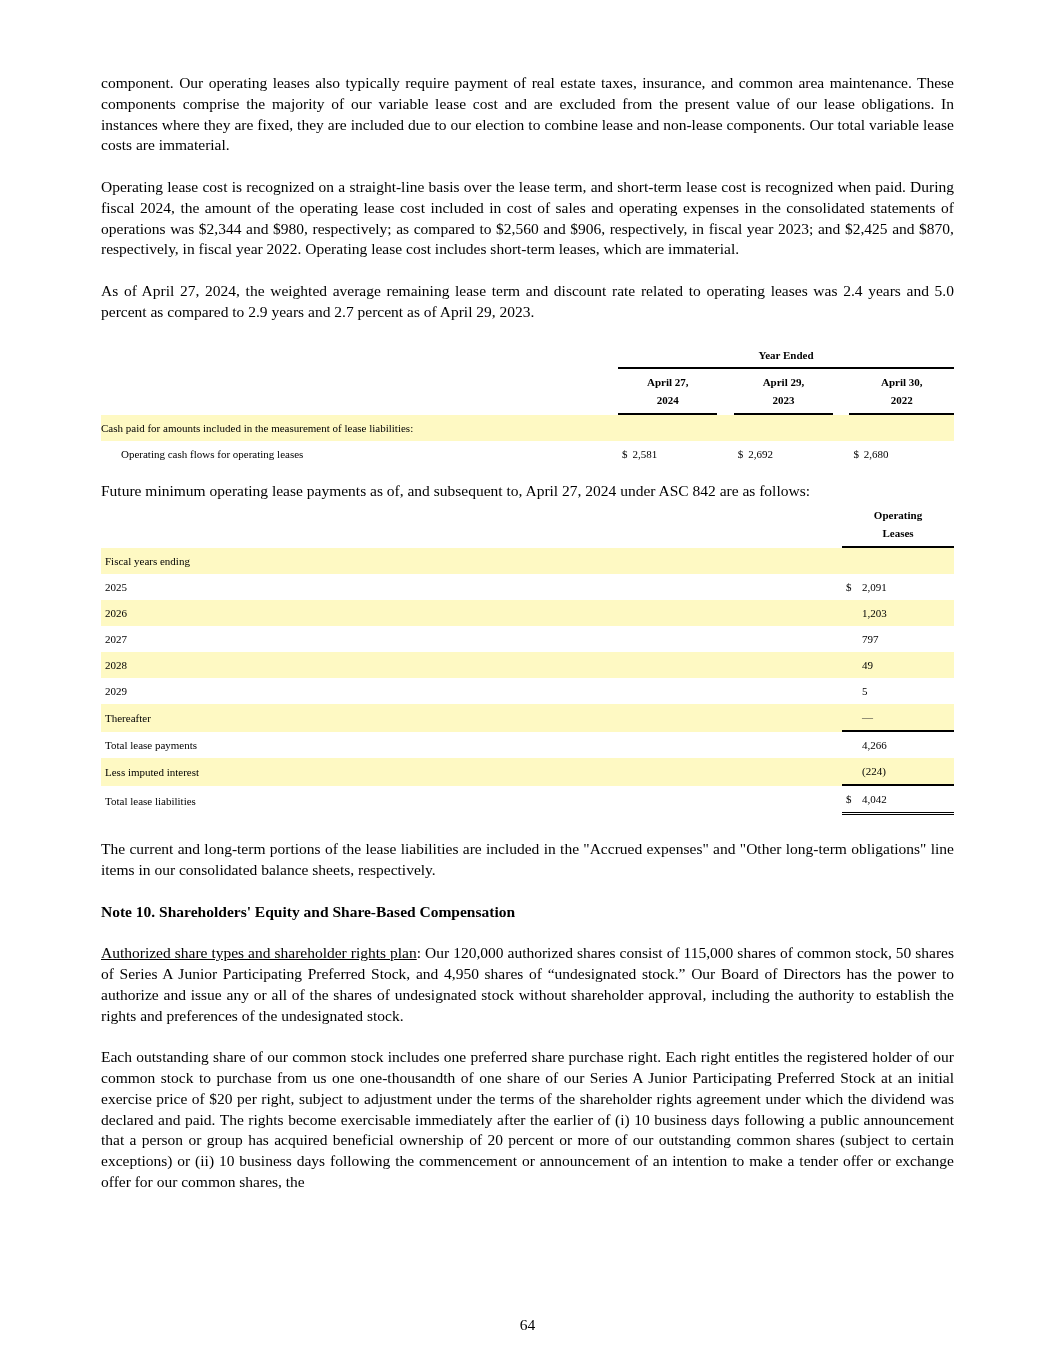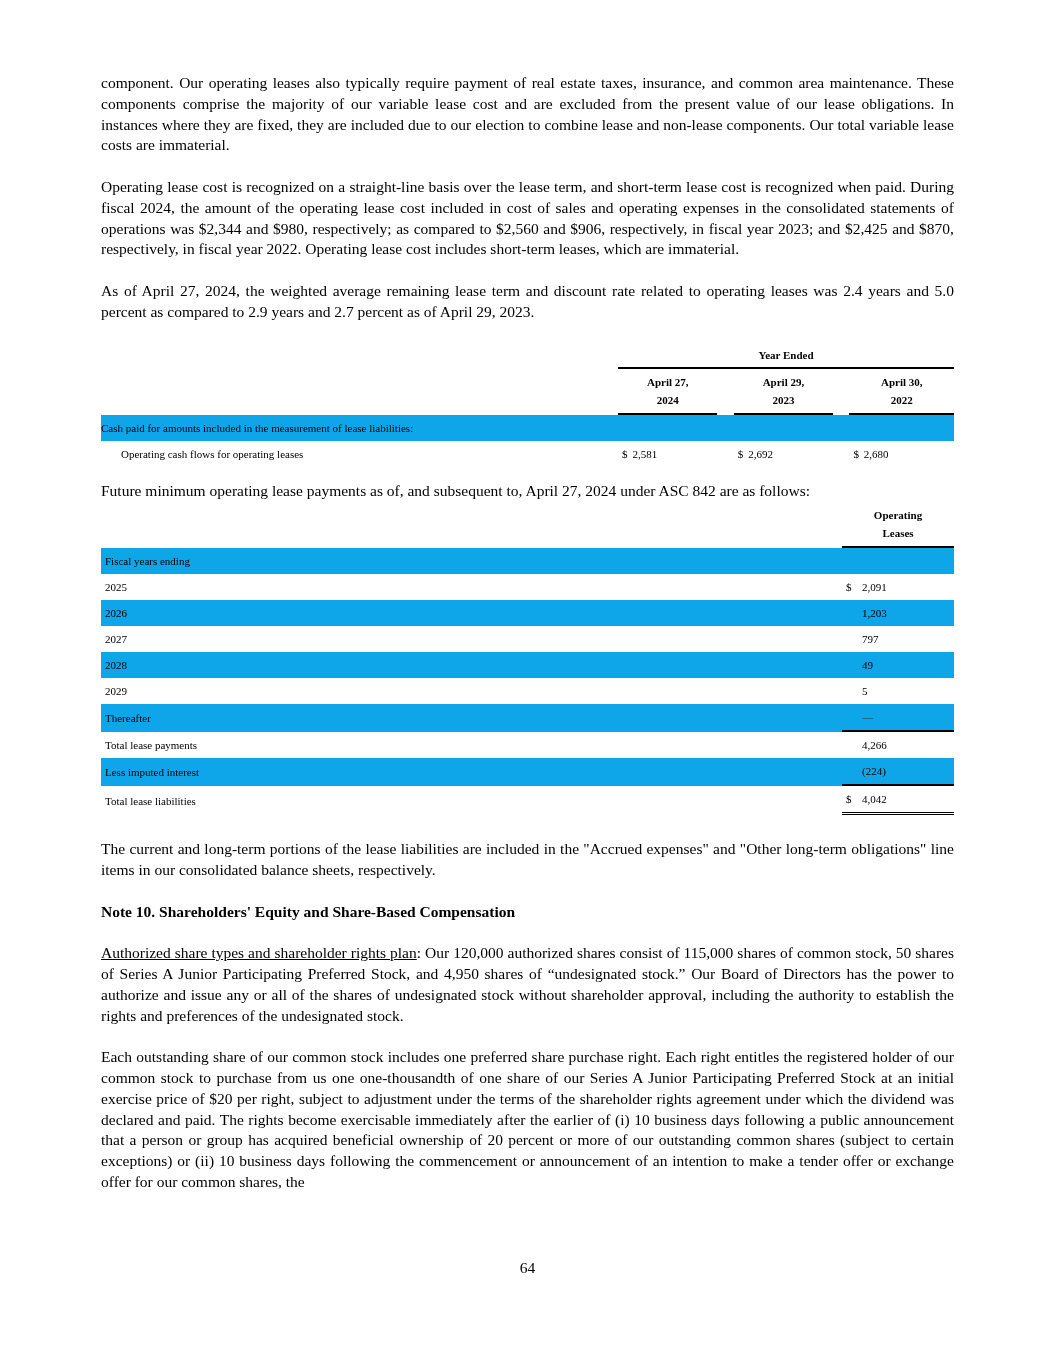--- a/index.html
+++ b/index.html
@@ -4,28 +4,28 @@
 <style>
   html, body { margin: 0; padding: 0; background: #ffffff; }
   body { width: 1055px; height: 1365px; position: relative; font-family: "Liberation Serif", serif; color: #000; font-size: 15.5px; }
   .page { position: absolute; left: 101px; top: 73px; width: 853px; }
   p { margin: 0; text-align: justify; line-height: 20.8px; }
   .para { margin-bottom: 20.8px; }
   .u { text-decoration: underline; }
   .bold { font-weight: bold; }
   table { border-collapse: separate; border-spacing: 0; width: 853px; font-size: 11px; }
   td { padding: 0; height: 26px; vertical-align: middle; }
-  .hl td.bg { background: #0ea5e9; }
+  .hl td.bg { background: #fef9c3; }
   .hdr { font-weight: bold; text-align: center; line-height: 18px; }
   .bb { border-bottom: 2px solid #000; }
   .num { padding-right: 7px; }
   .dollar { text-align: left; padding-left: 4px; }
   .indent { padding-left: 20px; }
   .lbl { padding-left: 4px; }
-  .pagenum { position: absolute; top: 1259px; left: 0; width: 1055px; text-align: center; font-size: 15.5px; }
+  .pagenum { position: absolute; top: 1316px; left: 0; width: 1055px; text-align: center; font-size: 15.5px; }
   .dbl { border-bottom: 3.5px double #000; }
 </style>
 </head>
 <body>
 
 <div class="page">
   <p class="para">component. Our operating leases also typically require payment of real estate taxes, insurance, and common area maintenance. These components comprise the majority of our variable lease cost and are excluded from the present value of our lease obligations. In instances where they are fixed, they are included due to our election to combine lease and non-lease components. Our total variable lease costs are immaterial.</p>
   <p class="para">Operating lease cost is recognized on a straight-line basis over the lease term, and short-term lease cost is recognized when paid. During fiscal 2024, the amount of the operating lease cost included in cost of sales and operating expenses in the consolidated statements of operations was $2,344 and $980, respectively; as compared to $2,560 and $906, respectively, in fiscal year 2023; and $2,425 and $870, respectively, in fiscal year 2022. Operating lease cost includes short-term leases, which are immaterial.</p>
   <p class="para">As of April 27, 2024, the weighted average remaining lease term and discount rate related to operating leases was 2.4 years and 5.0 percent as compared to 2.9 years and 2.7 percent as of April 29, 2023.</p>
 

